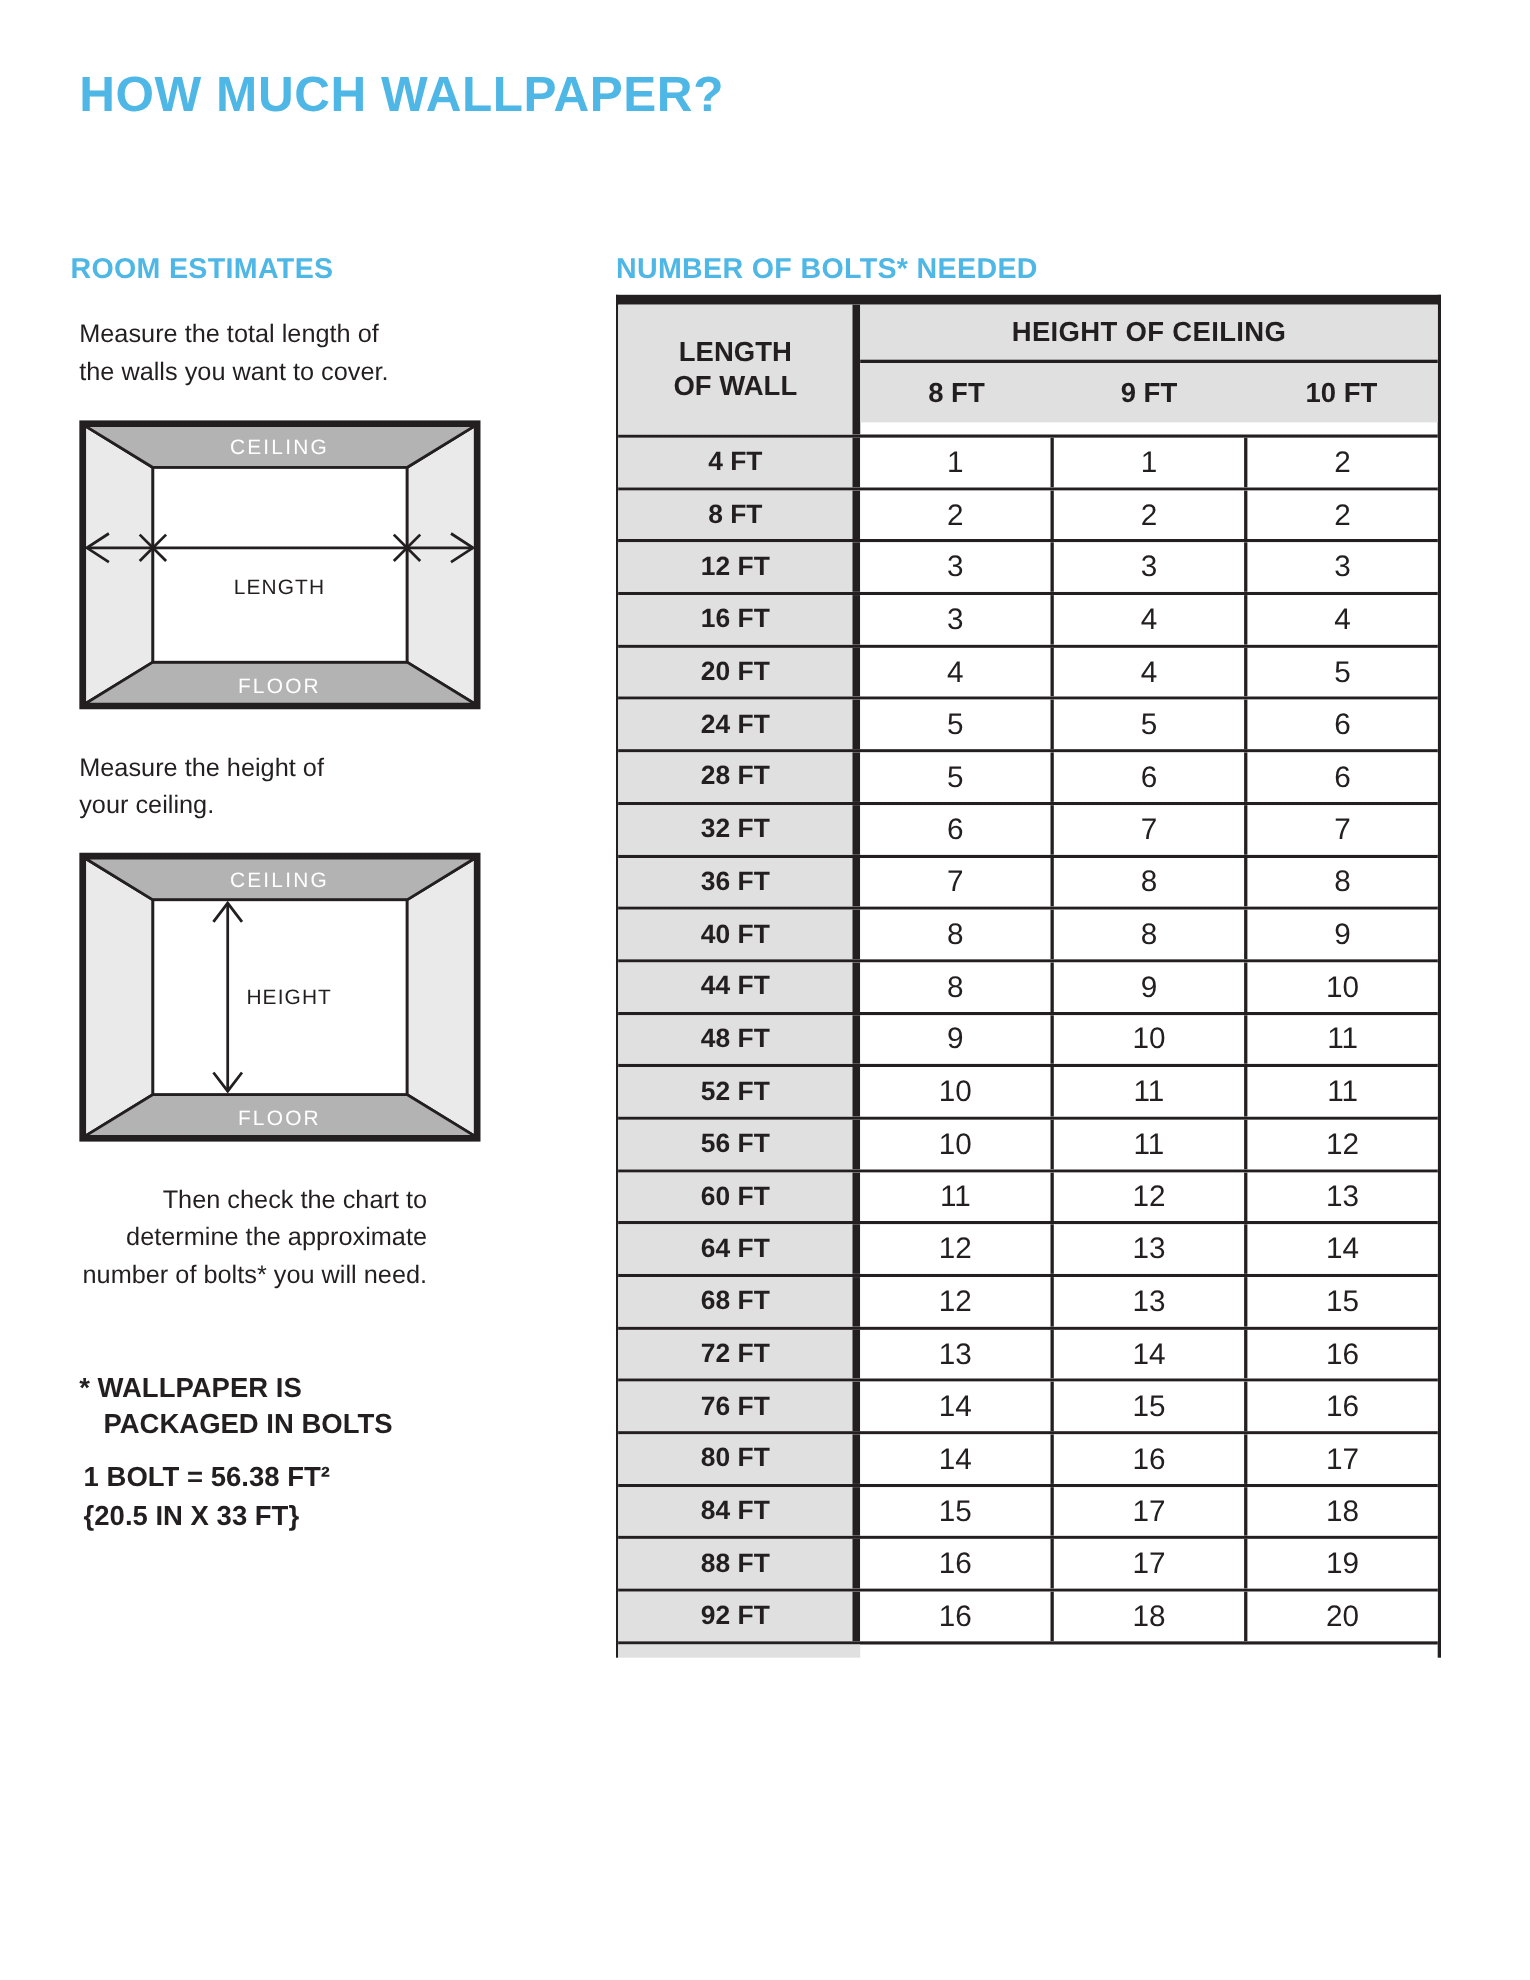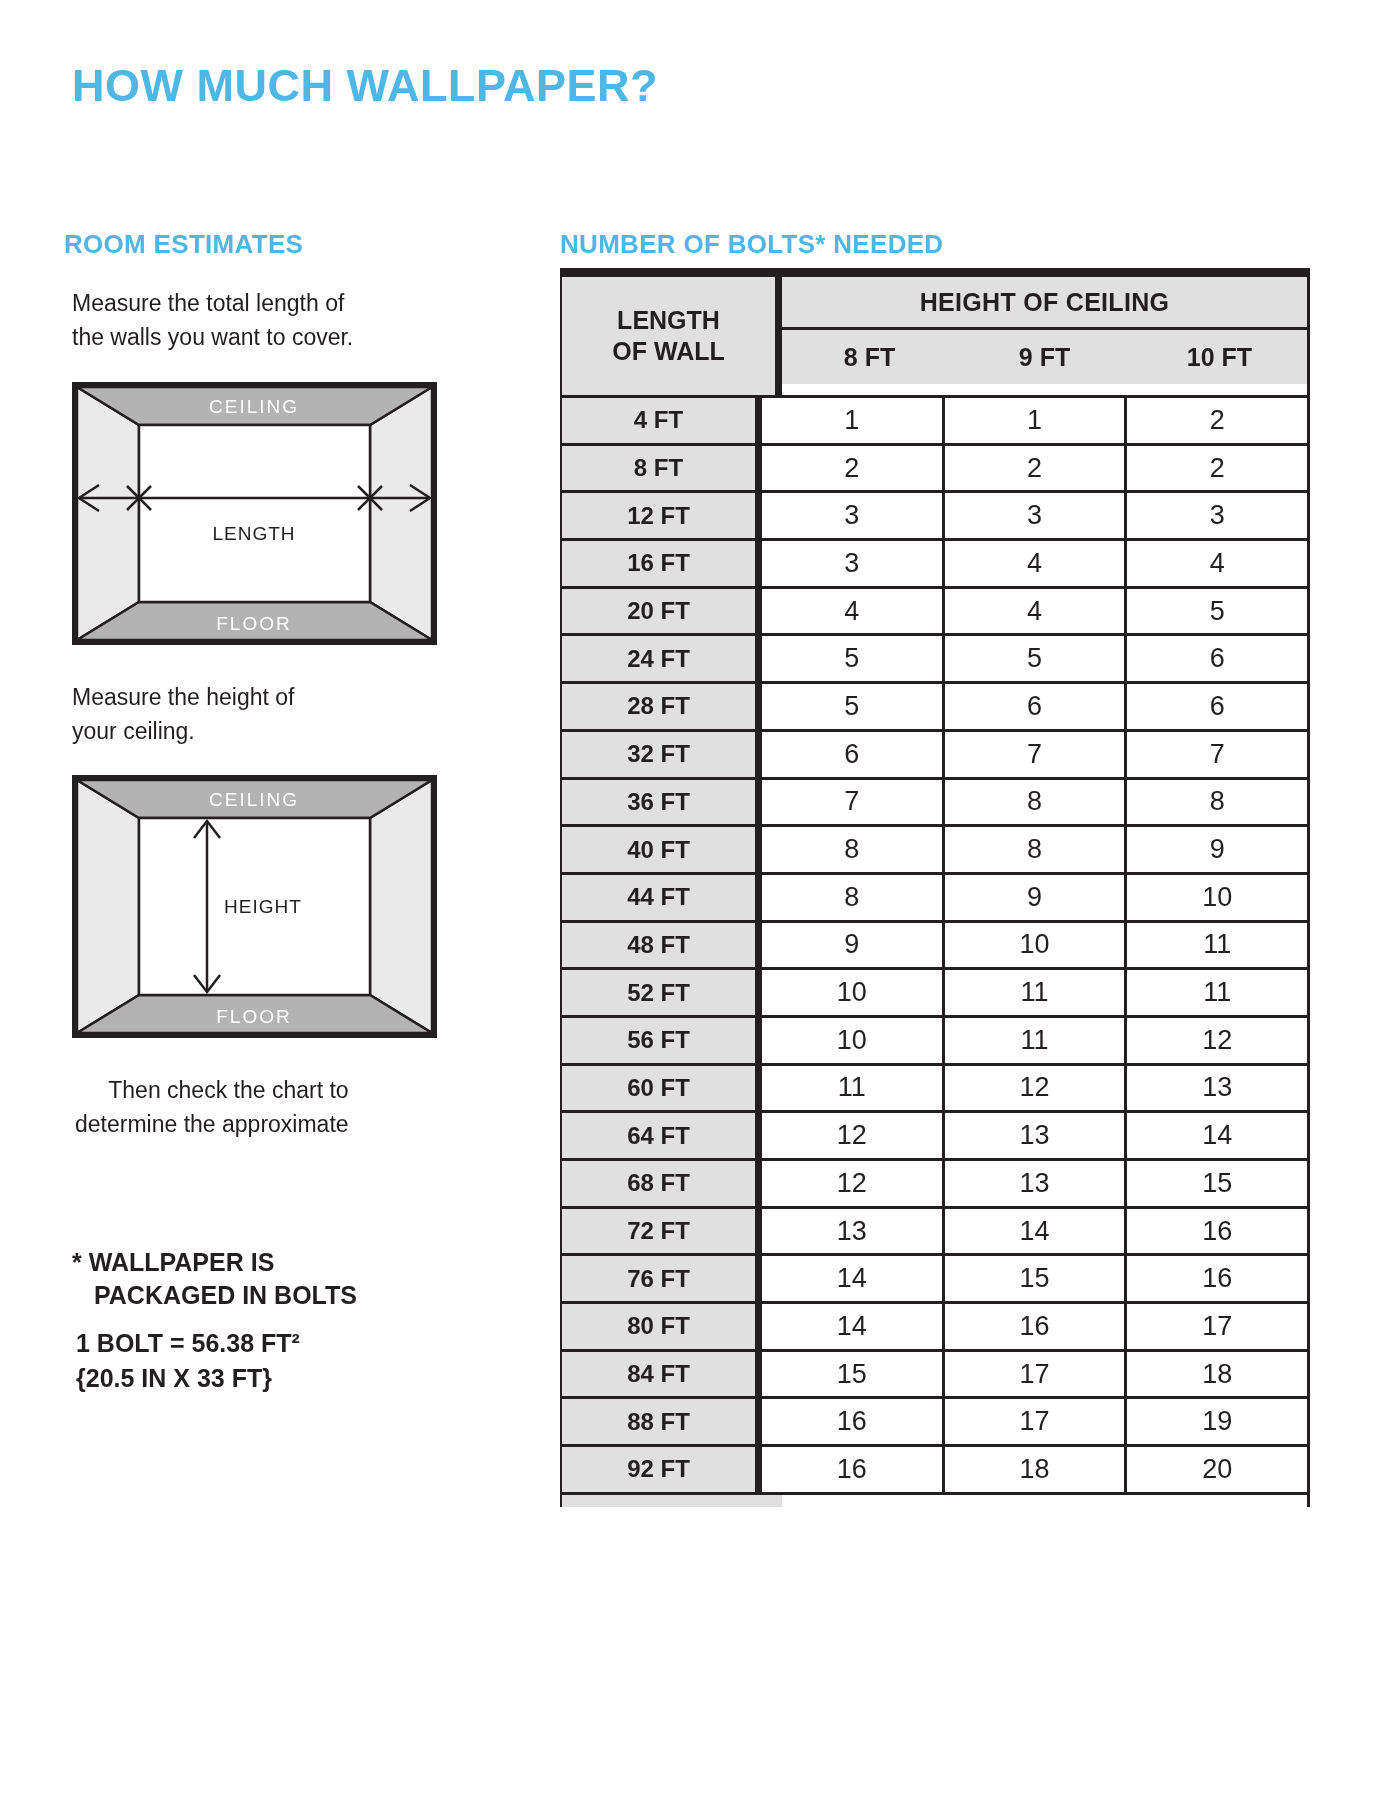--- a/index.html
+++ b/index.html
@@ -64,21 +64,21 @@
   }
   .sub-heads{height:54px;display:flex;background:var(--cellgray);}
   .sub-heads .sub{
     flex:1;display:flex;align-items:center;justify-content:center;
     font-size:25px;font-weight:bold;
   }
   .tbody{border-bottom:3px solid var(--ink);}
   .trow{display:flex;height:47.7px;box-sizing:border-box;border-top:3px solid var(--ink);}
   .trow .cell{display:flex;align-items:center;justify-content:center;box-sizing:border-box;}
   .trow .rowhead{
-    width:200px;flex-shrink:0;background:var(--cellgray);
+    width:220px;flex-shrink:0;background:var(--cellgray);
     border-right:7px solid var(--ink);font-size:24px;font-weight:bold;
   }
   .trow .val{flex:1;background:#fff;font-size:27px;}
   .trow .val + .val{border-left:3px solid var(--ink);}
   .bottom-tab{width:220px;height:12px;background:var(--cellgray);}
 </style>
 </head>
 <body>
 
 <div class="abs page-title">HOW MUCH WALLPAPER?</div>
@@ -129,20 +129,21 @@
     <line x1="135" y1="46" x2="135" y2="217"></line>
     <polyline points="122,63 135,46 148,63" fill="none"></polyline>
     <polyline points="122,200 135,217 148,200" fill="none"></polyline>
   </g>
   <text class="dim-label" x="152" y="138">HEIGHT</text>
 </svg>
 
 <div class="abs body-para para-chart">
   <div>Then check the chart to</div>
   <div>determine the approximate</div>
+  <div>number of bolts* you will need.</div>
 </div>
 
 <div class="abs footnote footnote-bolts">
   <div>* WALLPAPER IS</div>
   <div class="indent">PACKAGED IN BOLTS</div>
 </div>
 
 <div class="abs footnote footnote-size">
   <div>1 BOLT = 56.38 FT²</div>
   <div>{20.5 IN X 33 FT}</div>

